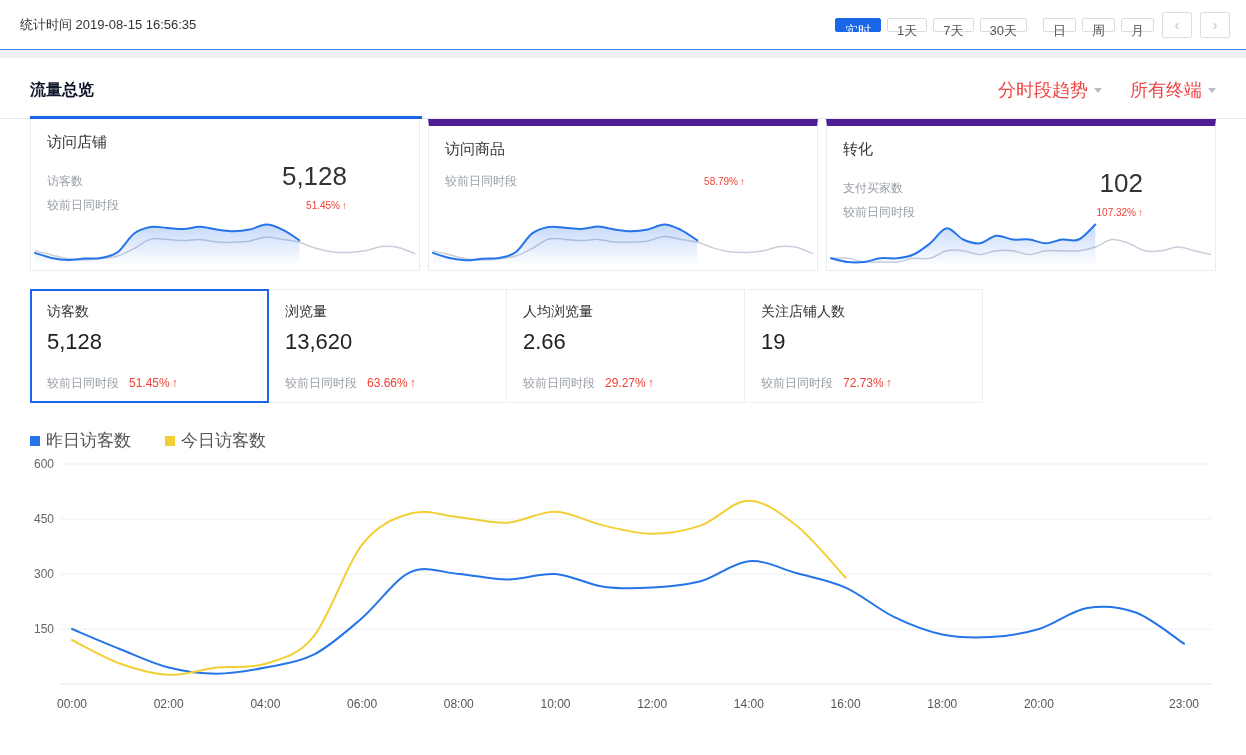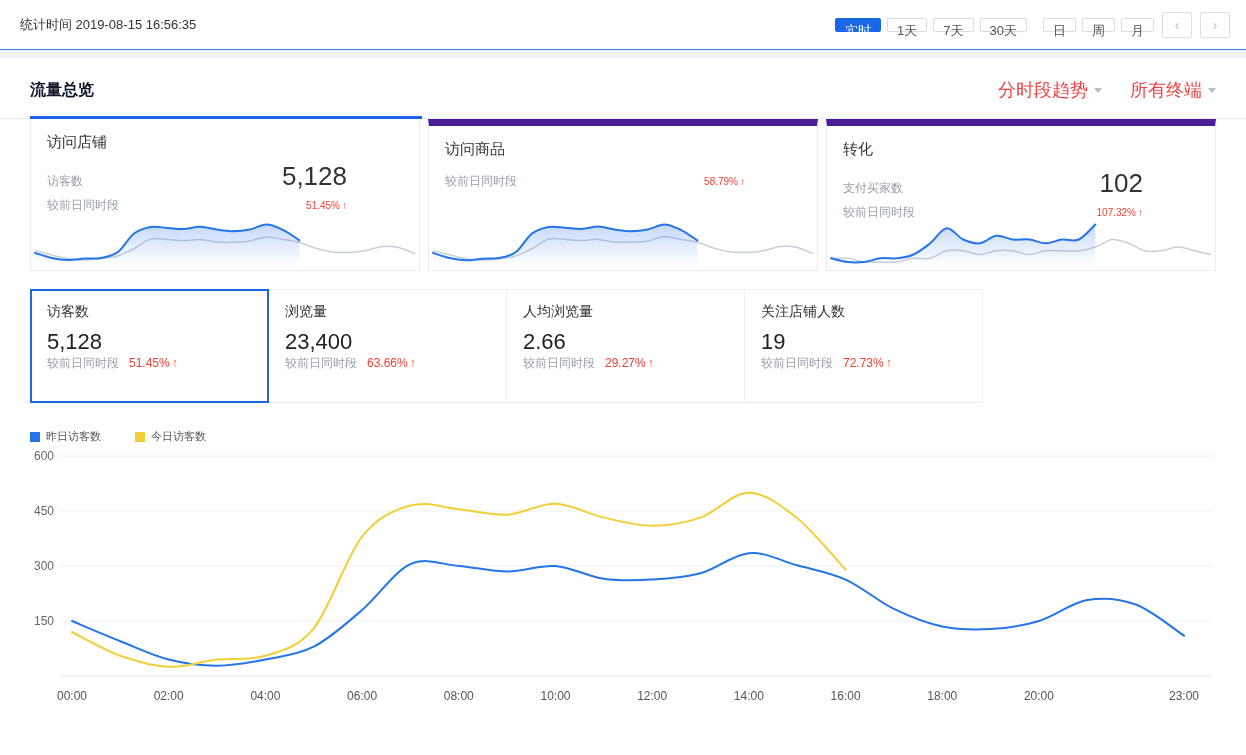--- a/index.html
+++ b/index.html
@@ -72,25 +72,25 @@
   .mcard {
     width:239px; height:114px; border:1px solid #eceef1; background:#fff;
     padding:13px 16px; margin-left:-1px; cursor:pointer;
   }
   .mcard:first-child { margin-left:0; }
   .mcard.selected {
     border-color:#1a66e8; box-shadow:inset 0 0 0 1px #1a66e8; z-index:2; position:relative;
   }
   .m-label { font-size:14px; color:#333; }
   .m-value { font-size:22px; color:#222; margin-top:8px; }
-  .m-compare { margin-top:0; font-size:12px; color:#9aa0a8; }
+  .m-compare { margin-top:20px; font-size:12px; color:#9aa0a8; }
   .m-change { color:#f04134; margin-left:10px; font-size:12px; }
   
   .legend { display:flex; gap:34px; padding:0 30px; margin-top:26px; align-items:center; }
-  .legend-item { display:inline-flex; align-items:center; font-size:11px; color:#555; cursor:pointer; }
+  .legend-item { display:inline-flex; align-items:center; font-size:17px; color:#555; cursor:pointer; }
   .sw { display:inline-block; width:10px; height:10px; margin-right:6px; }
   .chart-wrap { padding:2px 26px 0 26px; }
   #main-chart { display:block; width:1190px; height:262px; }
   text { font-family:"Liberation Sans","DejaVu Sans",sans-serif; }
 </style>
 </head>
 <body>
 
 <header class="topbar">
   <div class="stat-time">统计时间 2019-08-15 16:56:35</div>
@@ -199,21 +199,21 @@
   </div>
 
   <div class="metric-row">
     <div class="mcard selected">
       <div class="m-label">访客数</div>
       <div class="m-value">5,128</div>
       <div class="m-compare"><span>较前日同时段</span><span class="m-change"><span>51.45%</span><span class="arrow">↑</span></span></div>
     </div>
     <div class="mcard">
       <div class="m-label">浏览量</div>
-      <div class="m-value">23,400</div>
+      <div class="m-value">13,620</div>
       <div class="m-compare"><span>较前日同时段</span><span class="m-change"><span>63.66%</span><span class="arrow">↑</span></span></div>
     </div>
     <div class="mcard">
       <div class="m-label">人均浏览量</div>
       <div class="m-value">2.66</div>
       <div class="m-compare"><span>较前日同时段</span><span class="m-change"><span>29.27%</span><span class="arrow">↑</span></span></div>
     </div>
     <div class="mcard">
       <div class="m-label">关注店铺人数</div>
       <div class="m-value">19</div>

